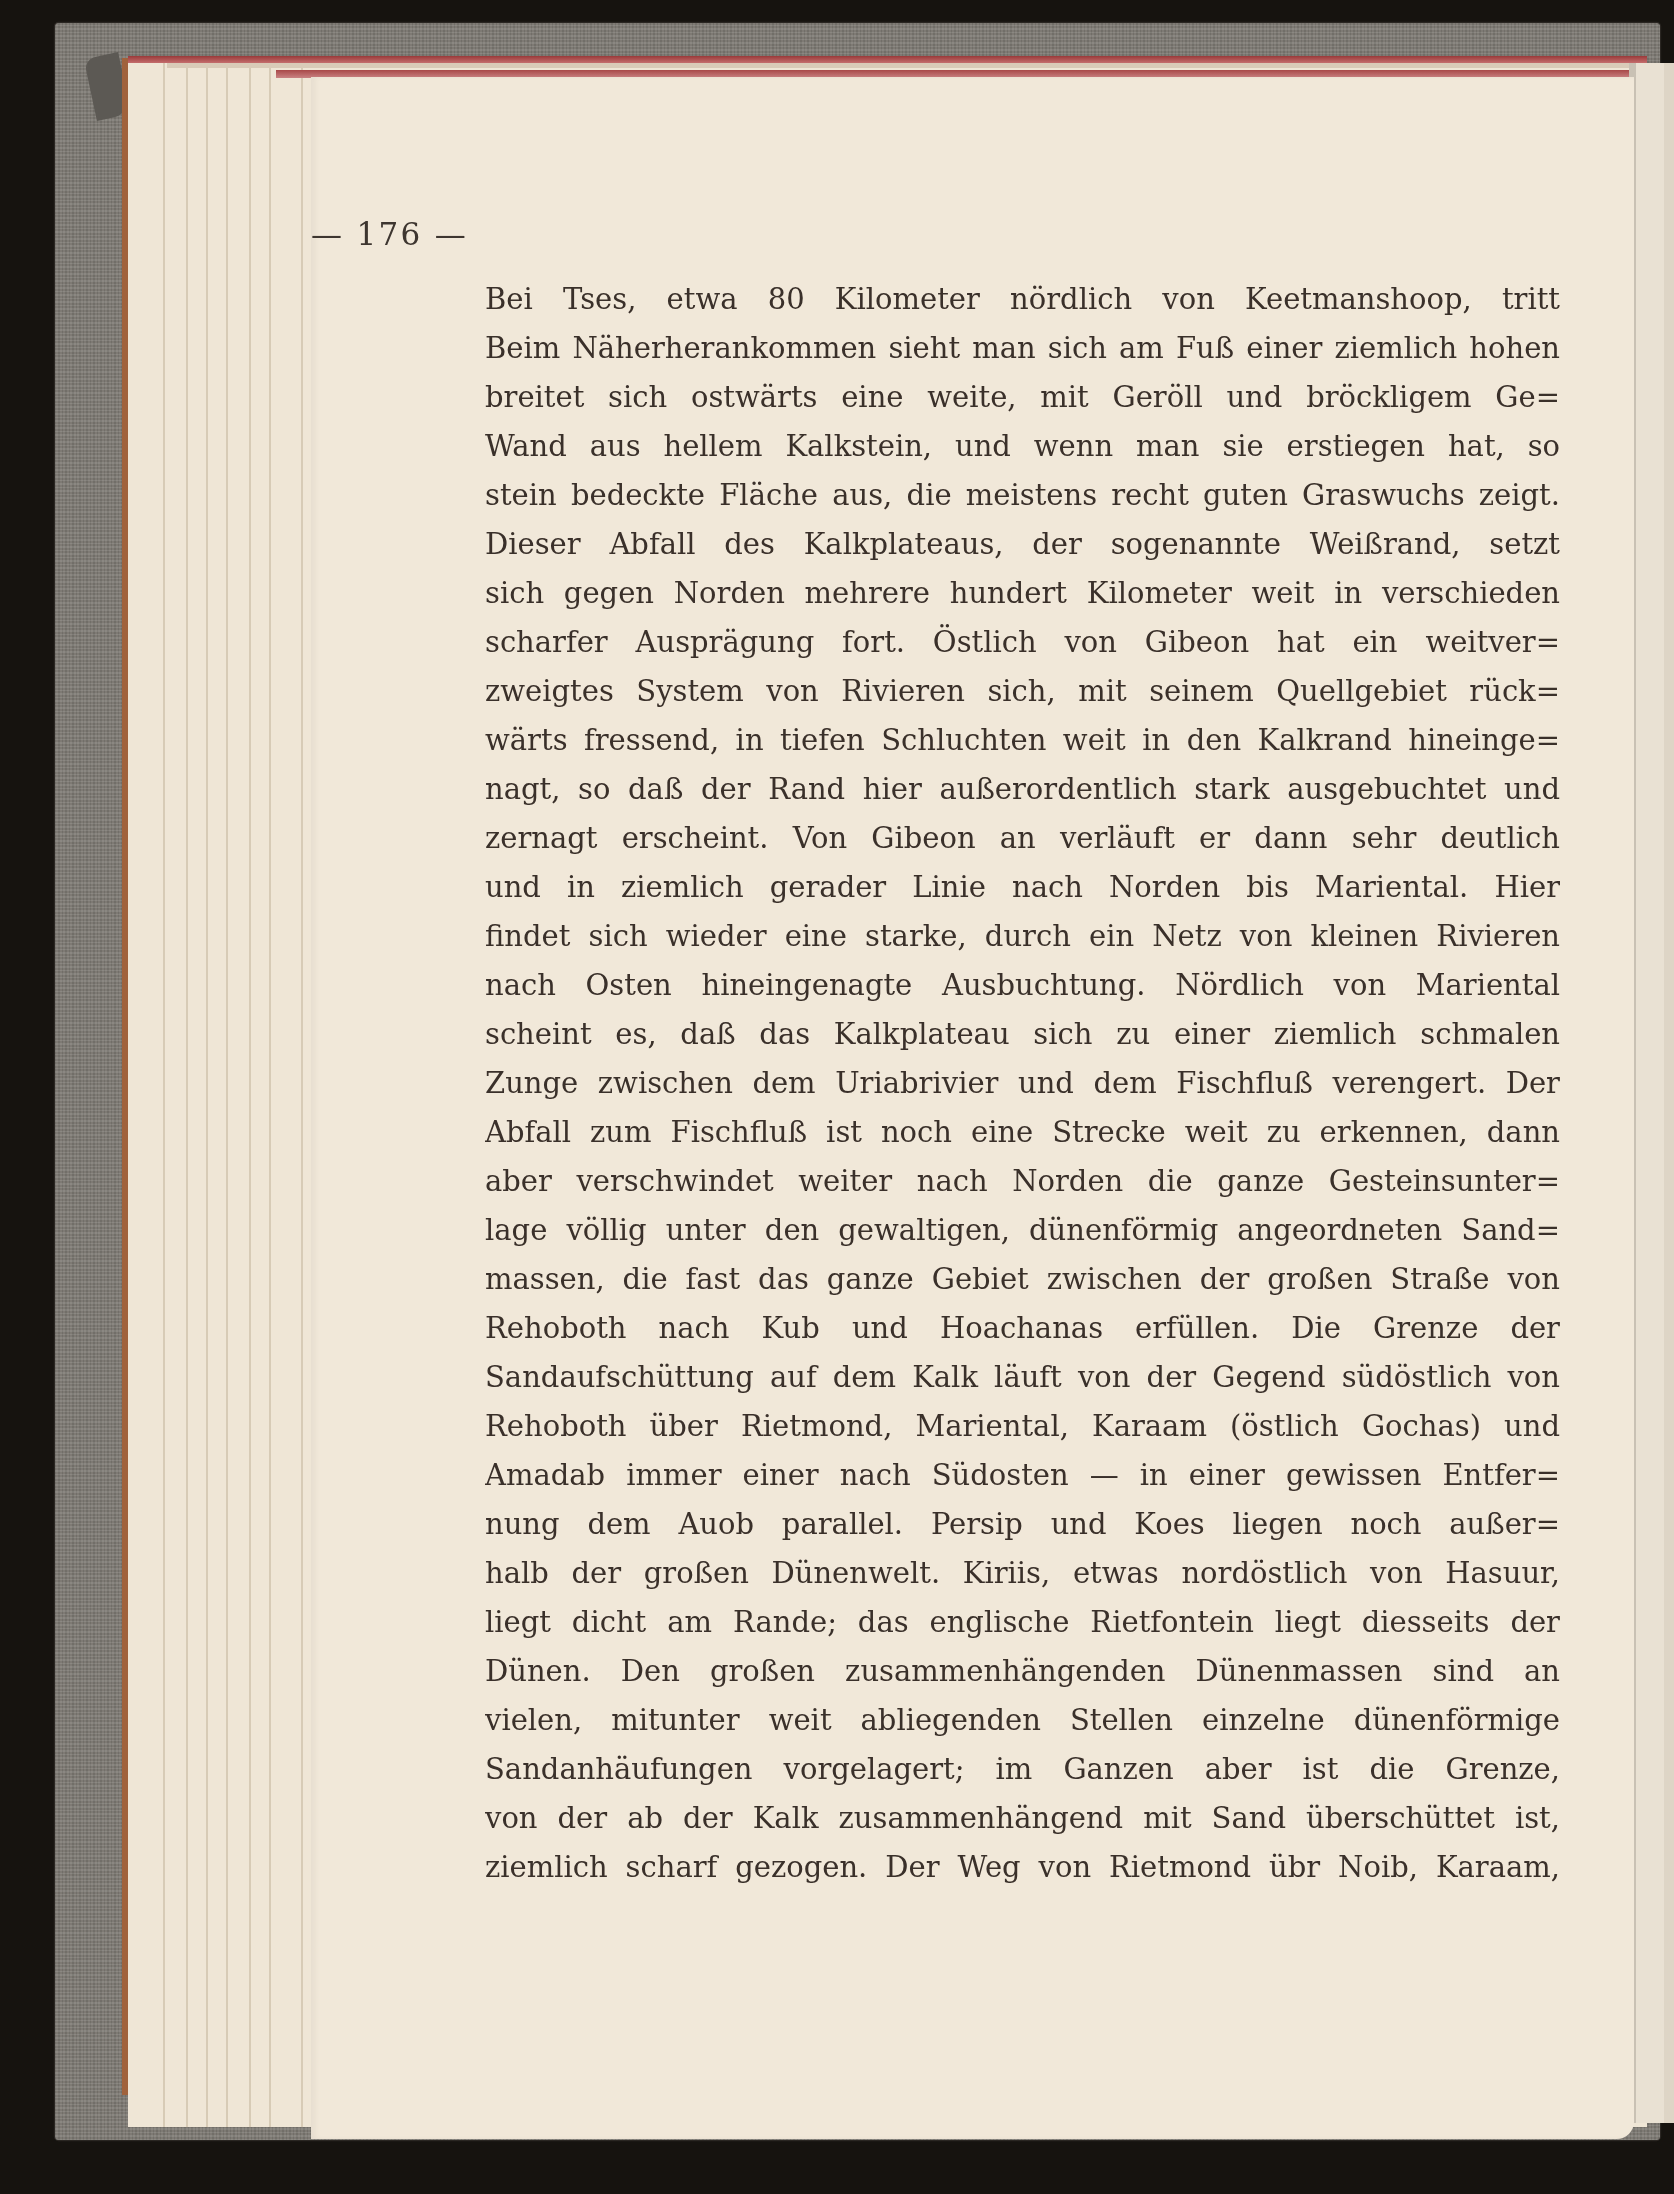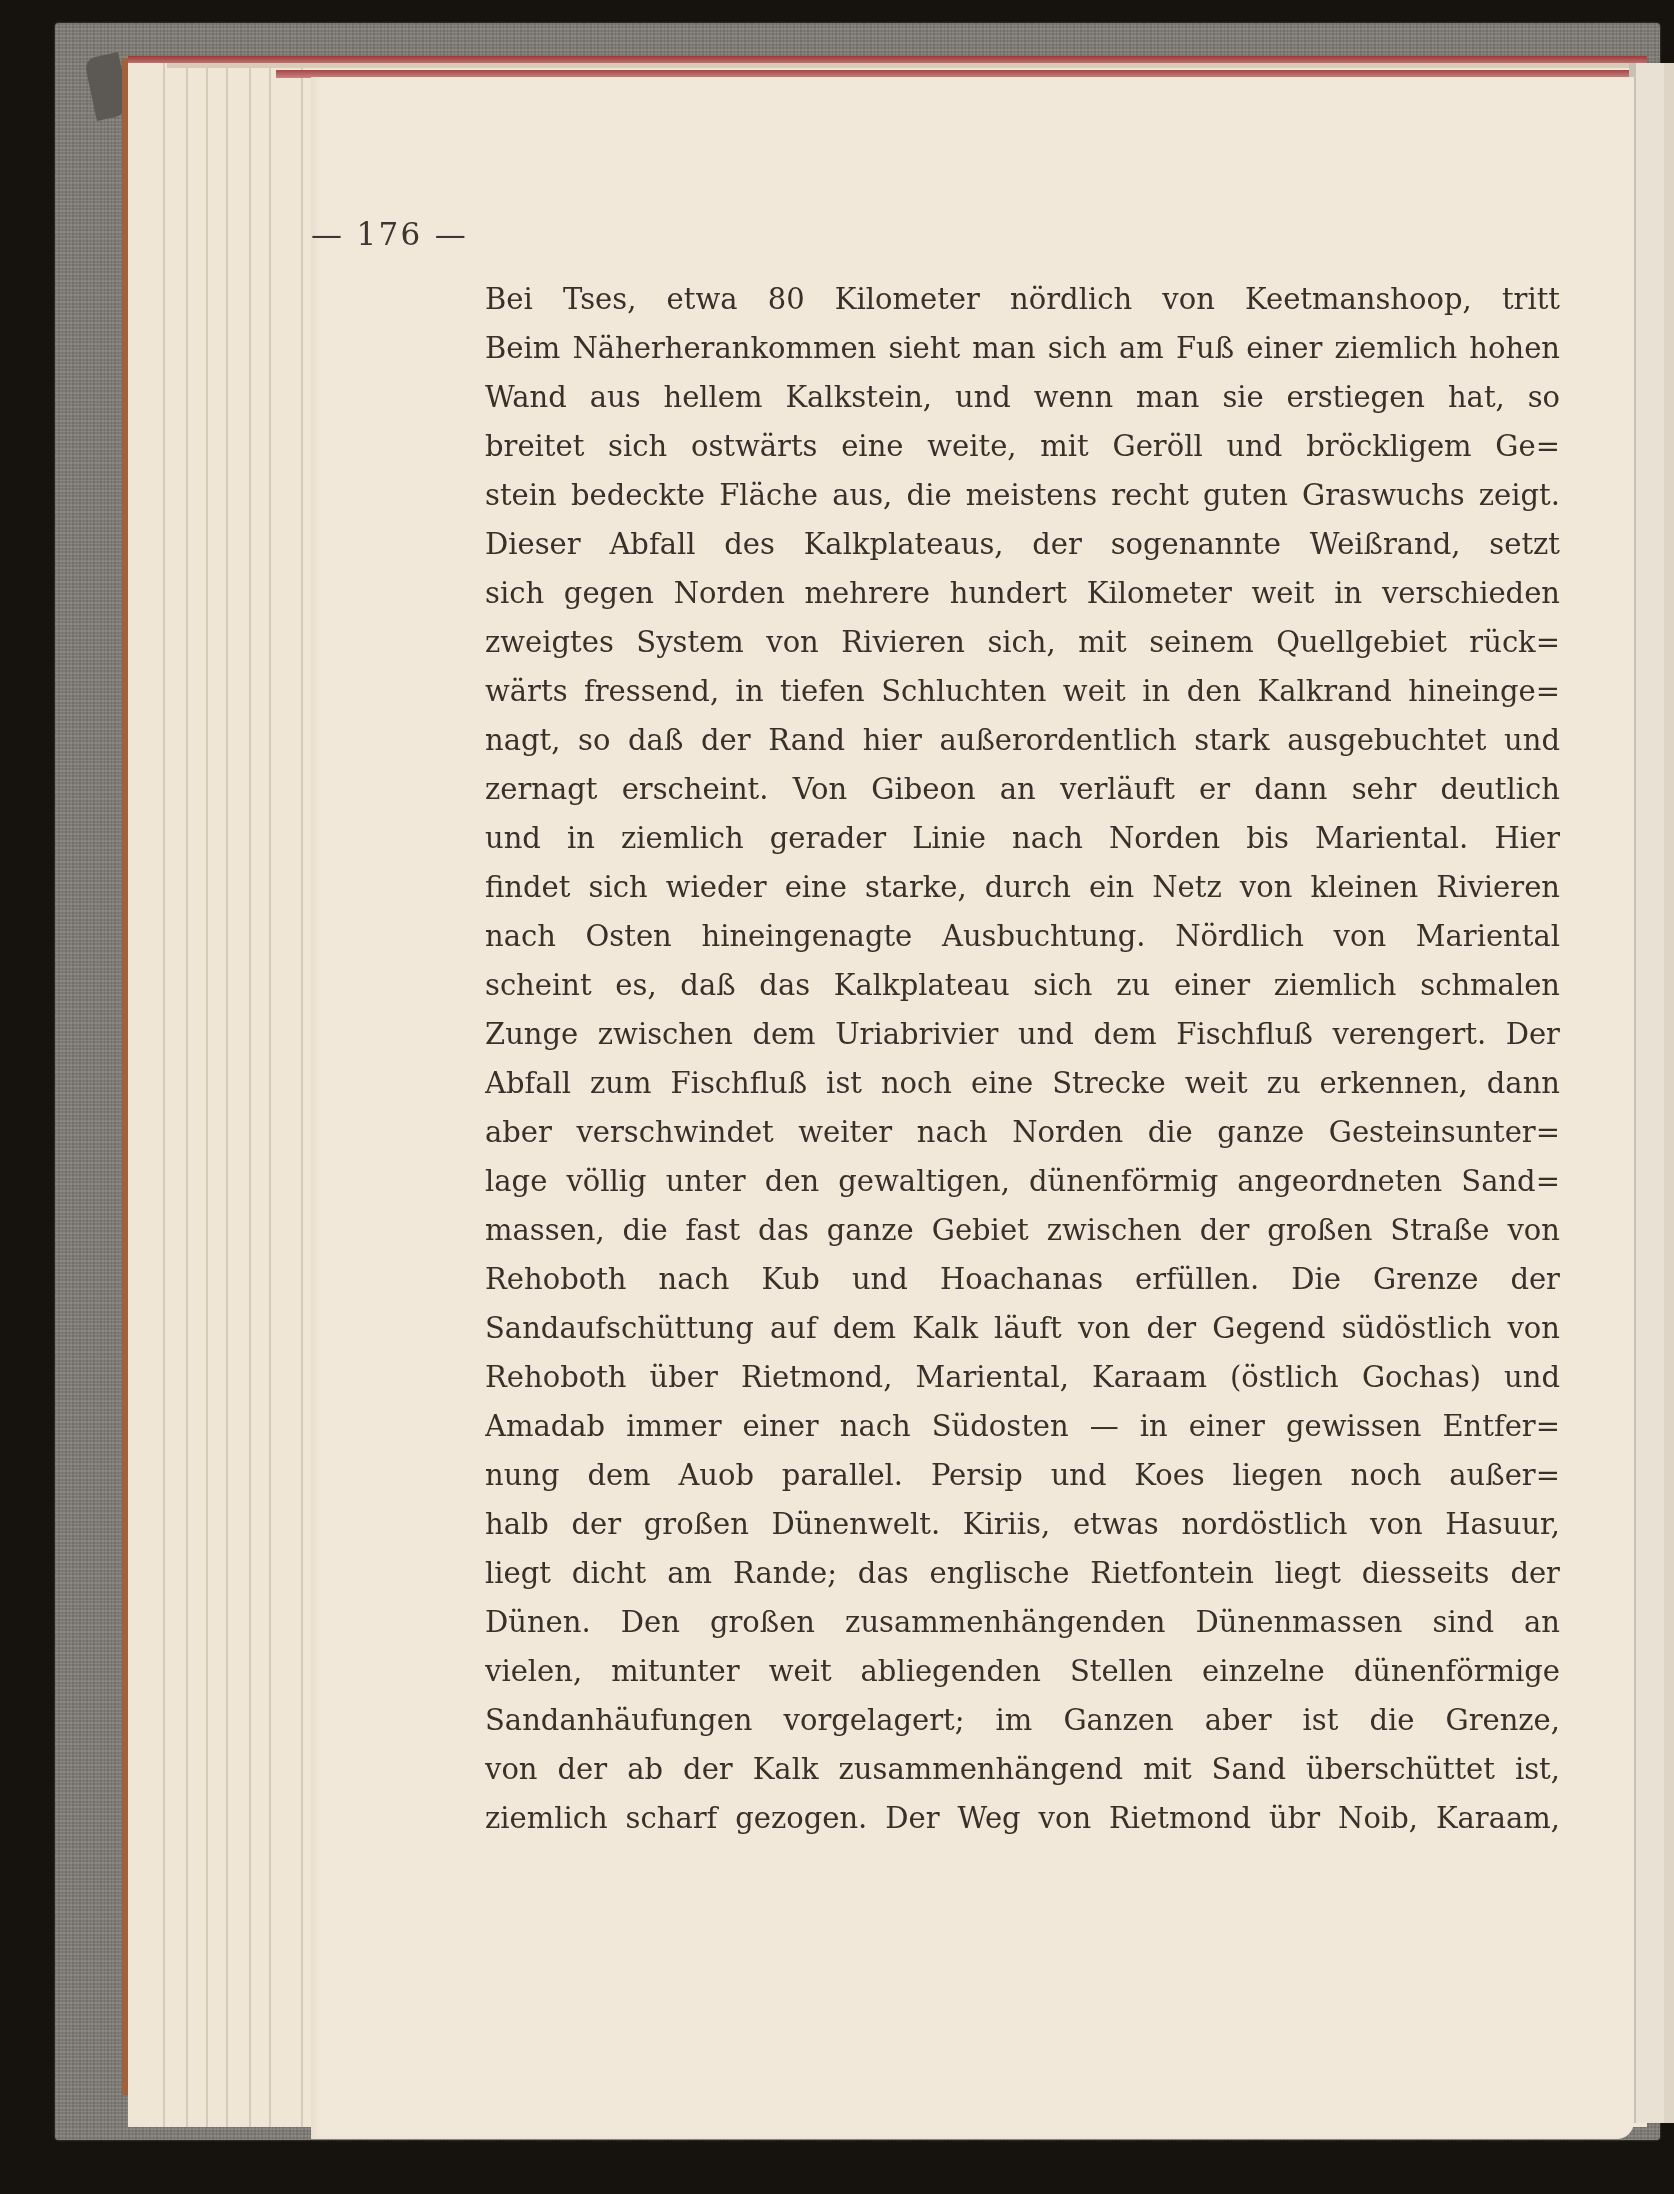--- a/index.html
+++ b/index.html
@@ -98,25 +98,26 @@
 <div class="red-edge-top3"></div>
 <div class="right-stack"></div>
 
 <div class="page"></div>
 
 <div class="page-number" style="left:311px; width:1323px; right:auto;">— 176 —</div>
 
 <div class="text-block" id="text-block">
     <div class="text-line">Bei Tses, etwa 80 Kilometer nördlich von Keetmanshoop, tritt</div>
     <div class="text-line">Beim Näherherankommen sieht man sich am Fuß einer ziemlich hohen</div>
+    <div class="text-line">breitet sich ostwärts eine weite, mit Geröll und bröckligem Ge=</div>
     <div class="text-line">Wand aus hellem Kalkstein, und wenn man sie erstiegen hat, so</div>
-    <div class="text-line">breitet sich ostwärts eine weite, mit Geröll und bröckligem Ge=</div>
     <div class="text-line">stein bedeckte Fläche aus, die meistens recht guten Graswuchs zeigt.</div>
     <div class="text-line">Dieser Abfall des Kalkplateaus, der sogenannte Weißrand, setzt</div>
     <div class="text-line">sich gegen Norden mehrere hundert Kilometer weit in verschieden</div>
+    <div class="text-line">scharfer Ausprägung fort. Östlich von Gibeon hat ein weitver=</div>
     <div class="text-line">zweigtes System von Rivieren sich, mit seinem Quellgebiet rück=</div>
     <div class="text-line">wärts fressend, in tiefen Schluchten weit in den Kalkrand hineinge=</div>
     <div class="text-line">nagt, so daß der Rand hier außerordentlich stark ausgebuchtet und</div>
     <div class="text-line">zernagt erscheint. Von Gibeon an verläuft er dann sehr deutlich</div>
     <div class="text-line">und in ziemlich gerader Linie nach Norden bis Mariental. Hier</div>
     <div class="text-line">findet sich wieder eine starke, durch ein Netz von kleinen Rivieren</div>
     <div class="text-line">nach Osten hineingenagte Ausbuchtung. Nördlich von Mariental</div>
     <div class="text-line">scheint es, daß das Kalkplateau sich zu einer ziemlich schmalen</div>
     <div class="text-line">Zunge zwischen dem Uriabrivier und dem Fischfluß verengert. Der</div>
     <div class="text-line">Abfall zum Fischfluß ist noch eine Strecke weit zu erkennen, dann</div>

